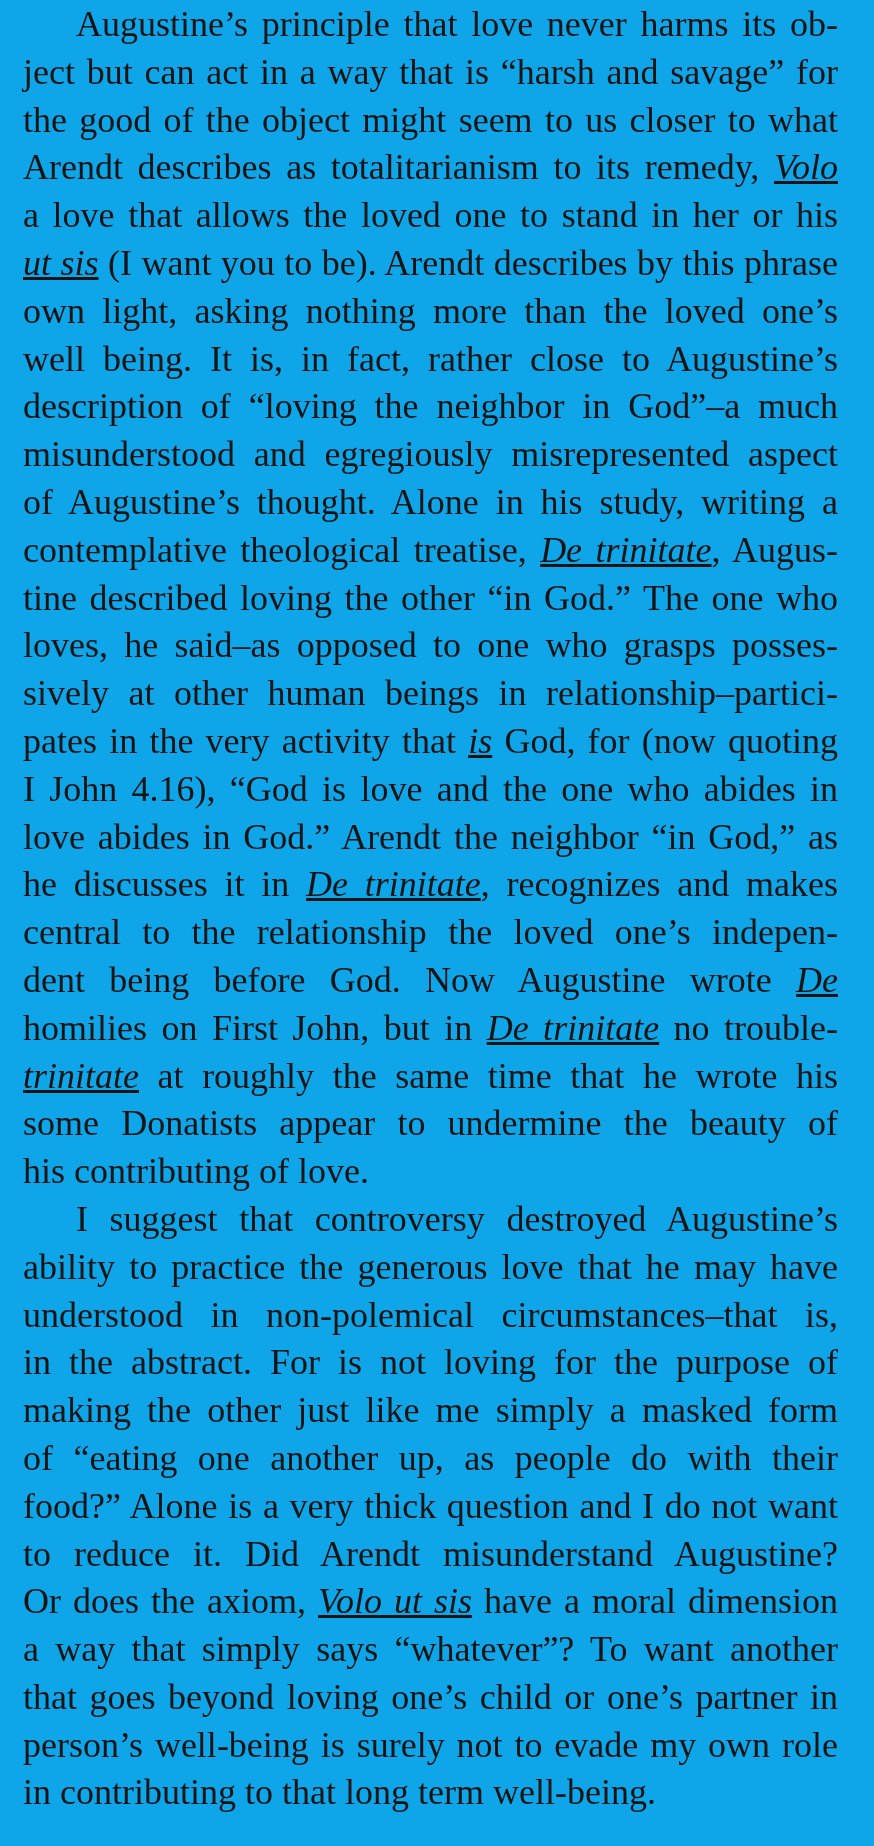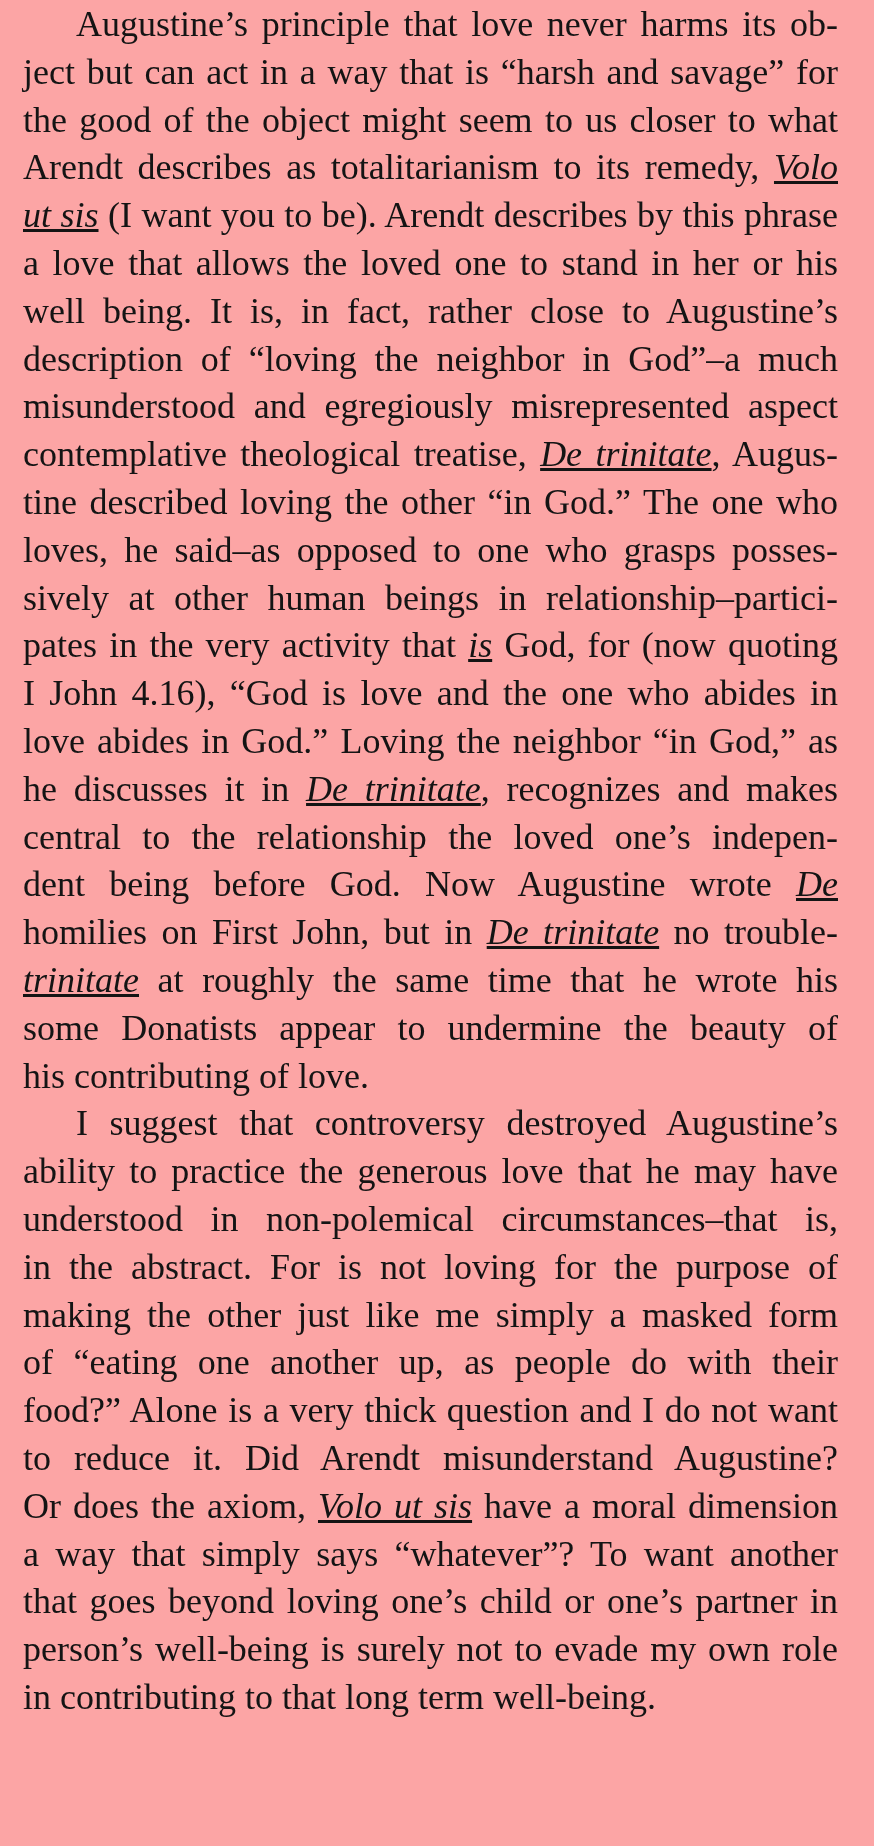--- a/index.html
+++ b/index.html
@@ -5,21 +5,21 @@
   html, body {
     margin: 0;
     padding: 0;
     background: #ffffff;
   }
   .page {
     box-sizing: border-box;
     width: 874px;
     height: 1846px;
     padding: 1px 36px 12px 23px;
-    background: #fca5a5;
+    background: #0ea5e9;
     font-family: "Liberation Serif", "DejaVu Serif", serif;
     font-size: 36px;
     line-height: 47.8px;
     color: #141414;
     overflow: hidden;
   }
   .para { margin: 0; }
   .line {
     text-align: justify;
     text-align-last: justify;
@@ -39,32 +39,34 @@
 </head>
 <body>
 
 <div class="page">
   <div id="text-column">
       <div class="para">
         <div class="line first"><span>Augustine’s principle that love never harms its ob-</span></div>
         <div class="line"><span>ject but can act in a way that is “harsh and savage” for</span></div>
         <div class="line"><span>the good of the object might seem to us closer to what</span></div>
         <div class="line"><span>Arendt describes as totalitarianism to its remedy, </span><i>Volo</i></div>
+        <div class="line"><span>a love that allows the loved one to stand in her or his</span></div>
         <div class="line"><i>ut sis</i><span> (I want you to be). Arendt describes by this phrase</span></div>
-        <div class="line"><span>a love that allows the loved one to stand in her or his</span></div>
+        <div class="line"><span>own light, asking nothing more than the loved one’s</span></div>
         <div class="line"><span>well being. It is, in fact, rather close to Augustine’s</span></div>
         <div class="line"><span>description of “loving the neighbor in God”–a much</span></div>
         <div class="line"><span>misunderstood and egregiously misrepresented aspect</span></div>
+        <div class="line"><span>of Augustine’s thought. Alone in his study, writing a</span></div>
         <div class="line"><span>contemplative theological treatise, </span><i>De trinitate</i><span>, Augus-</span></div>
         <div class="line"><span>tine described loving the other “in God.” The one who</span></div>
         <div class="line"><span>loves, he said–as opposed to one who grasps posses-</span></div>
         <div class="line"><span>sively at other human beings in relationship–partici-</span></div>
         <div class="line"><span>pates in the very activity that </span><i>is</i><span> God, for (now quoting</span></div>
         <div class="line"><span>I John 4.16), “God is love and the one who abides in</span></div>
-        <div class="line"><span>love abides in God.” Loving the neighbor “in God,” as</span></div>
+        <div class="line"><span>love abides in God.” Arendt the neighbor “in God,” as</span></div>
         <div class="line"><span>he discusses it in </span><i>De trinitate</i><span>, recognizes and makes</span></div>
         <div class="line"><span>central to the relationship the loved one’s indepen-</span></div>
         <div class="line"><span>dent being before God. Now Augustine wrote </span><i>De</i></div>
         <div class="line"><span>homilies on First John, but in </span><i>De trinitate</i><span> no trouble-</span></div>
         <div class="line"><i>trinitate</i><span> at roughly the same time that he wrote his</span></div>
         <div class="line"><span>some Donatists appear to undermine the beauty of</span></div>
         <div class="line last"><span>his contributing of love.</span></div>
       </div>
       <div class="para">
         <div class="line first"><span>I suggest that controversy destroyed Augustine’s</span></div>

